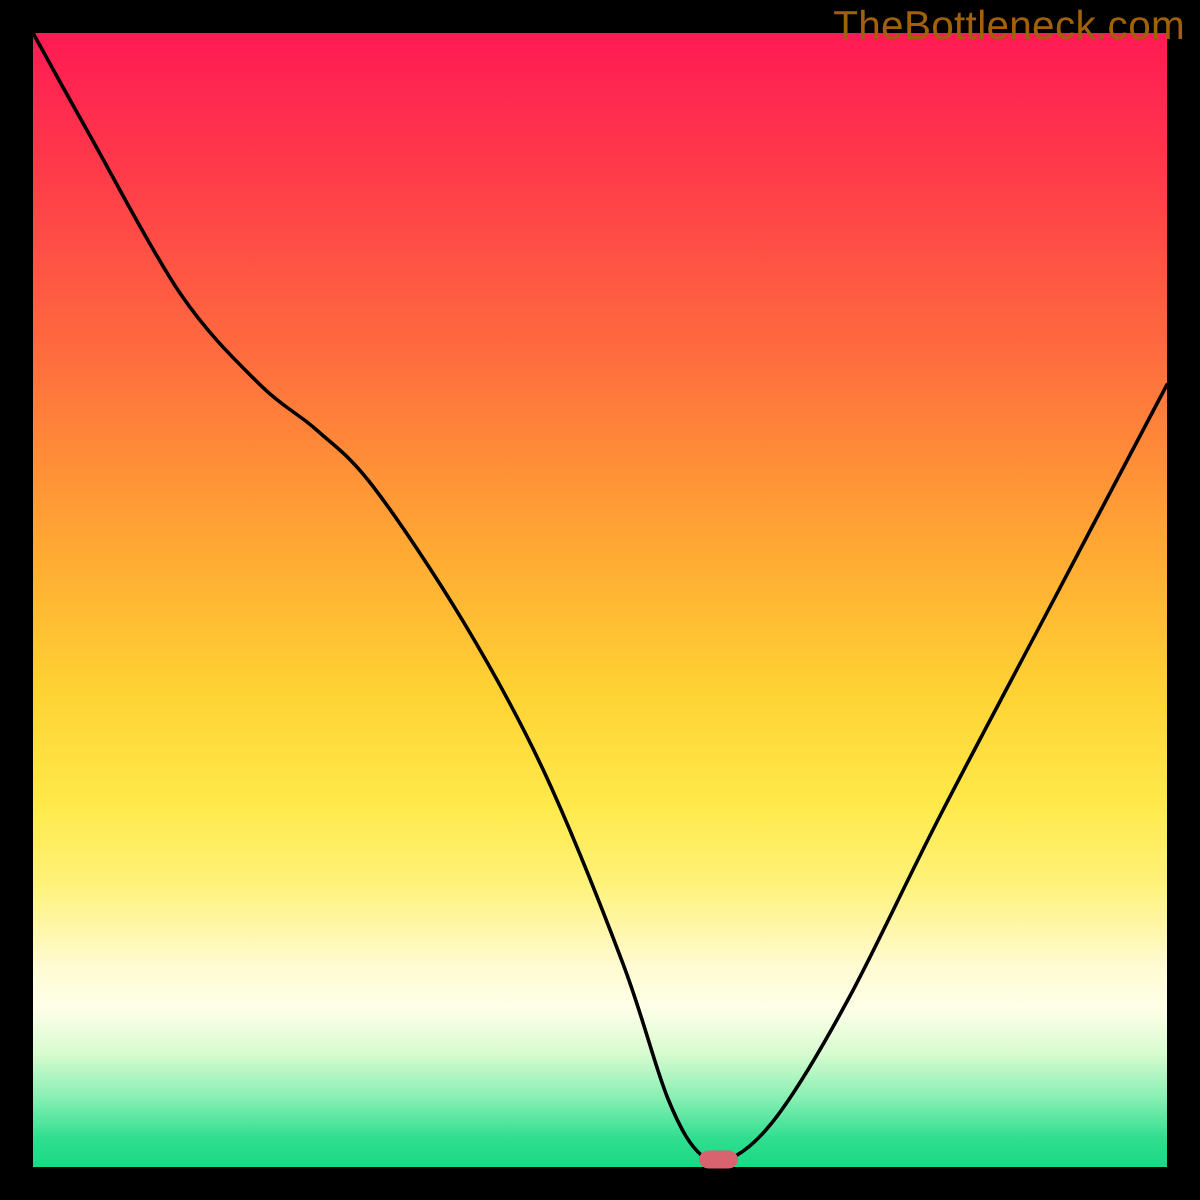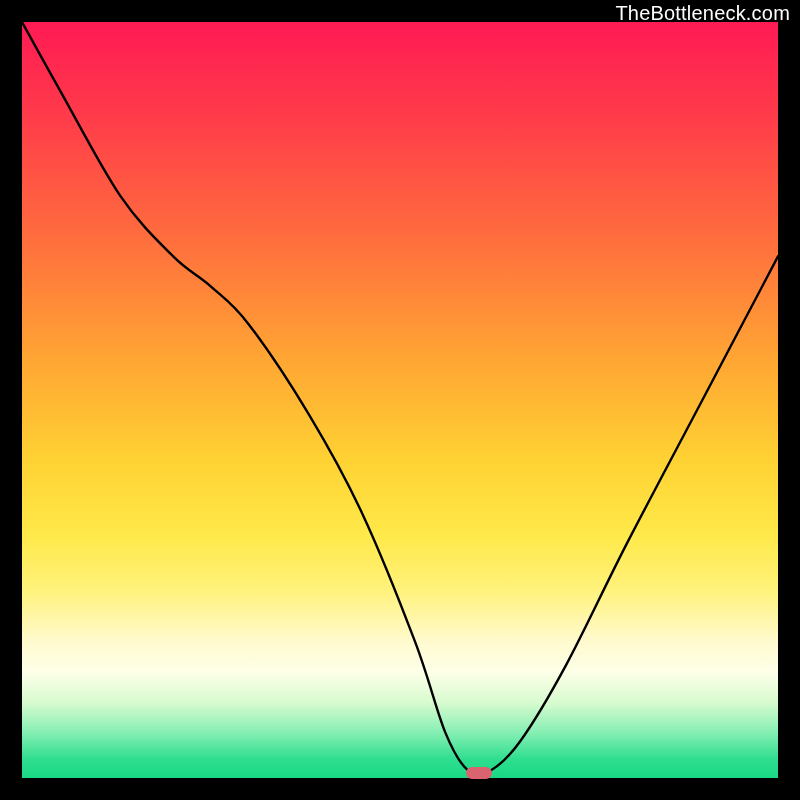--- a/index.html
+++ b/index.html
@@ -53,22 +53,22 @@
   }
   .marker {
     position: absolute;
     border-radius: 999px;
     background: #d9636e;
   }
   .watermark {
     position: absolute;
     top: 2px;
     right: 10px;
-    color: #ffffff;
-    font-size: 20px;
+    color: #a16207;
+    font-size: 27px;
     font-weight: 500;
     letter-spacing: 0.2px;
   }
 </style>
 </head>
 <body>
 
 <div class="frame">
 
   <div class="plot"></div>

